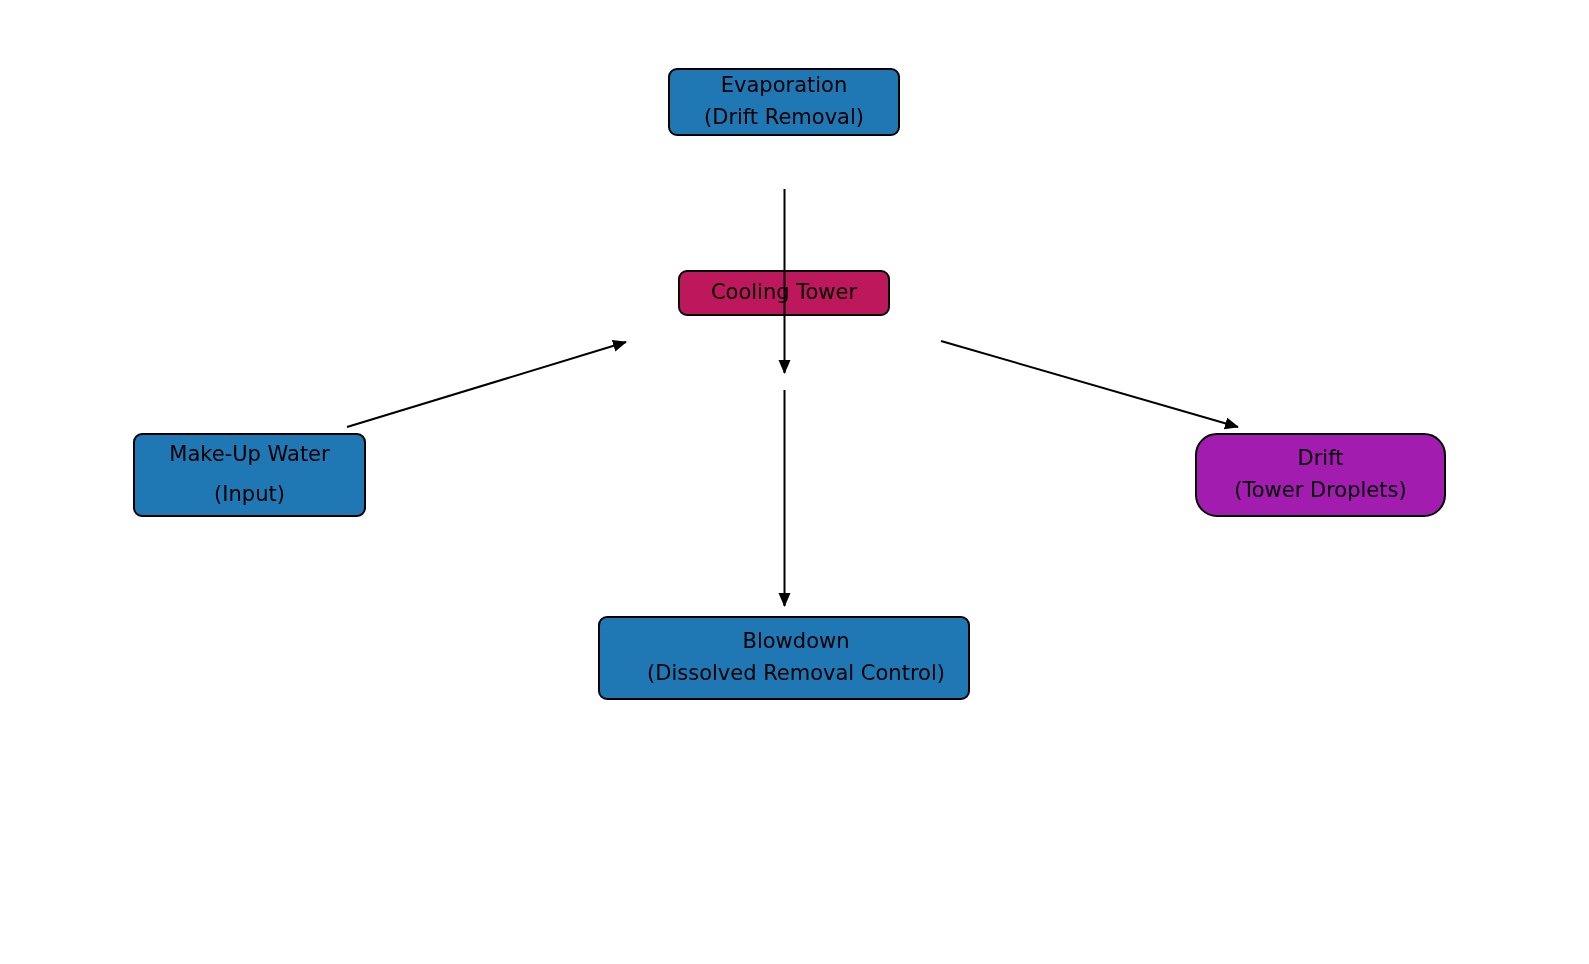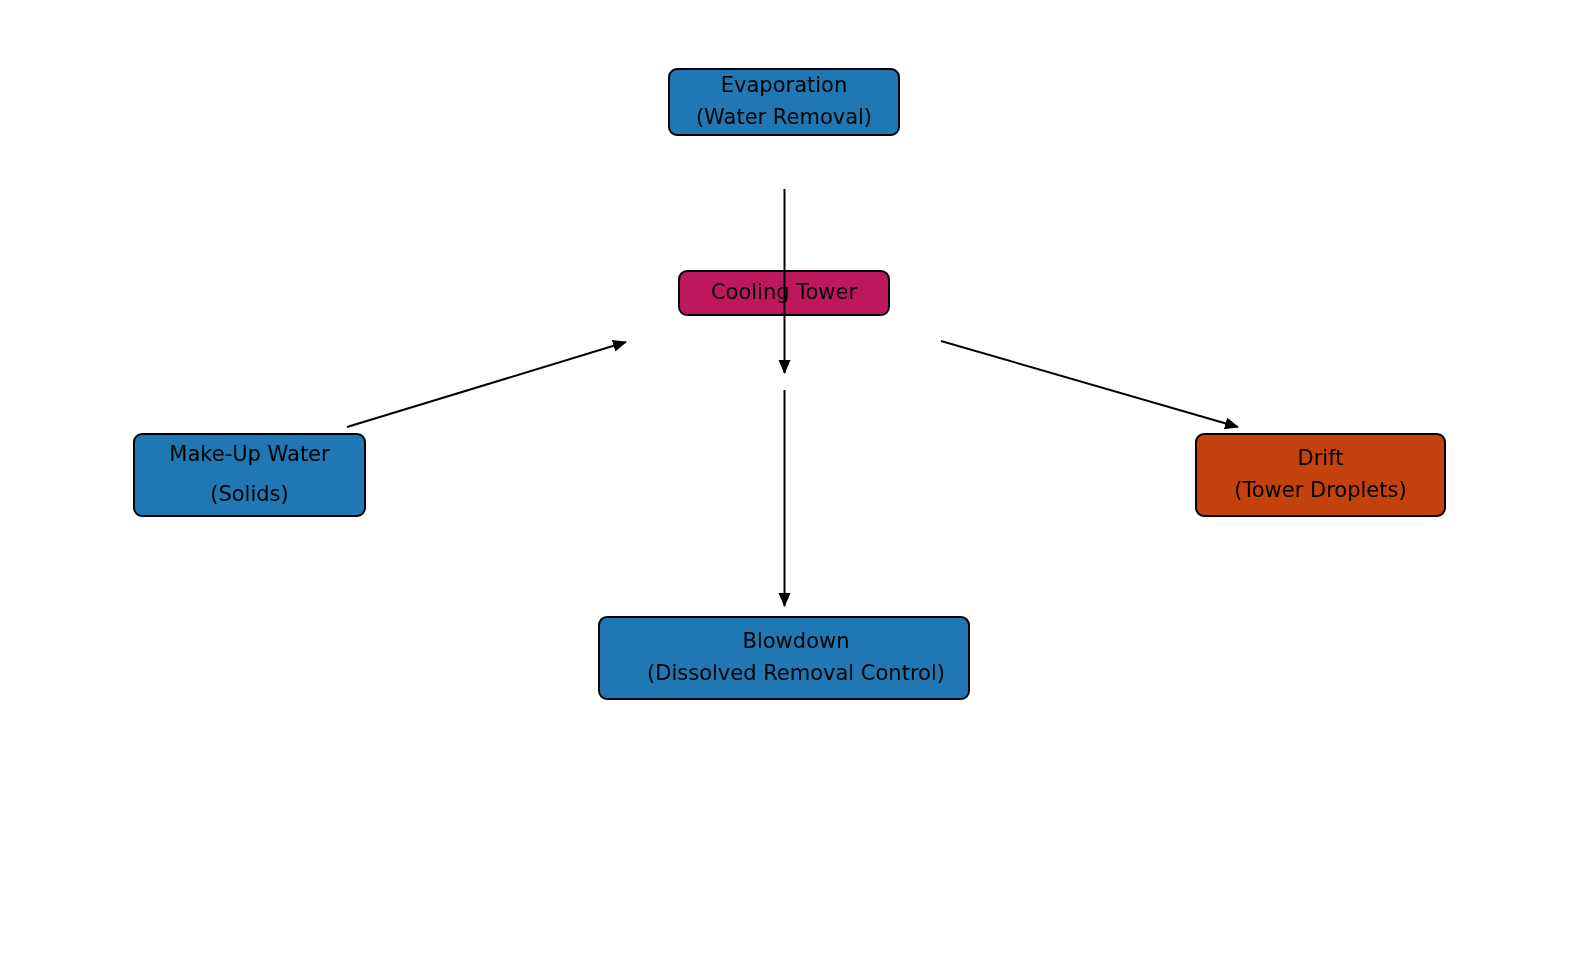--- a/index.html
+++ b/index.html
@@ -47,33 +47,33 @@
   #node-drift         { left: 1195px; top: 433px; width: 251px; height: 84px; }
   #node-blowdown      { left: 598px;  top: 616px; width: 372px; height: 84px; }
 </style>
 </head>
 <body>
 
 <div id="canvas">
 
   <div class="node" id="node-evaporation" style="background: rgb(31, 119, 180); border-color: rgb(0, 0, 0);">
     <div class="node-line">Evaporation</div>
-    <div class="node-line">(Water Removal)</div>
+    <div class="node-line">(Drift Removal)</div>
   </div>
 
   <div class="node" id="node-cooling-tower" style="background: #be185d; border-color: rgb(0, 0, 0);">
     <div class="node-line">Cooling Tower</div>
   </div>
 
   <div class="node" id="node-makeup-water" style="background: rgb(31, 119, 180); border-color: rgb(0, 0, 0); gap: 8px;">
     <div class="node-line">Make-Up Water</div>
-    <div class="node-line">(Solids)</div>
+    <div class="node-line">(Input)</div>
   </div>
 
-  <div class="node" id="node-drift" style="background: #c2410c; border-color: rgb(0, 0, 0);">
+  <div class="node" id="node-drift" style="background: #a21caf; border-color: rgb(0, 0, 0); border-radius: 22px;">
     <div class="node-line">Drift</div>
     <div class="node-line">(Tower Droplets)</div>
   </div>
 
   <div class="node" id="node-blowdown" style="background: rgb(31, 119, 180); border-color: rgb(0, 0, 0); padding-left: 24px;">
     <div class="node-line">Blowdown</div>
     <div class="node-line">(Dissolved Removal Control)</div>
   </div>
 
   <svg class="arrows" width="1589" height="964" viewBox="0 0 1589 964">

